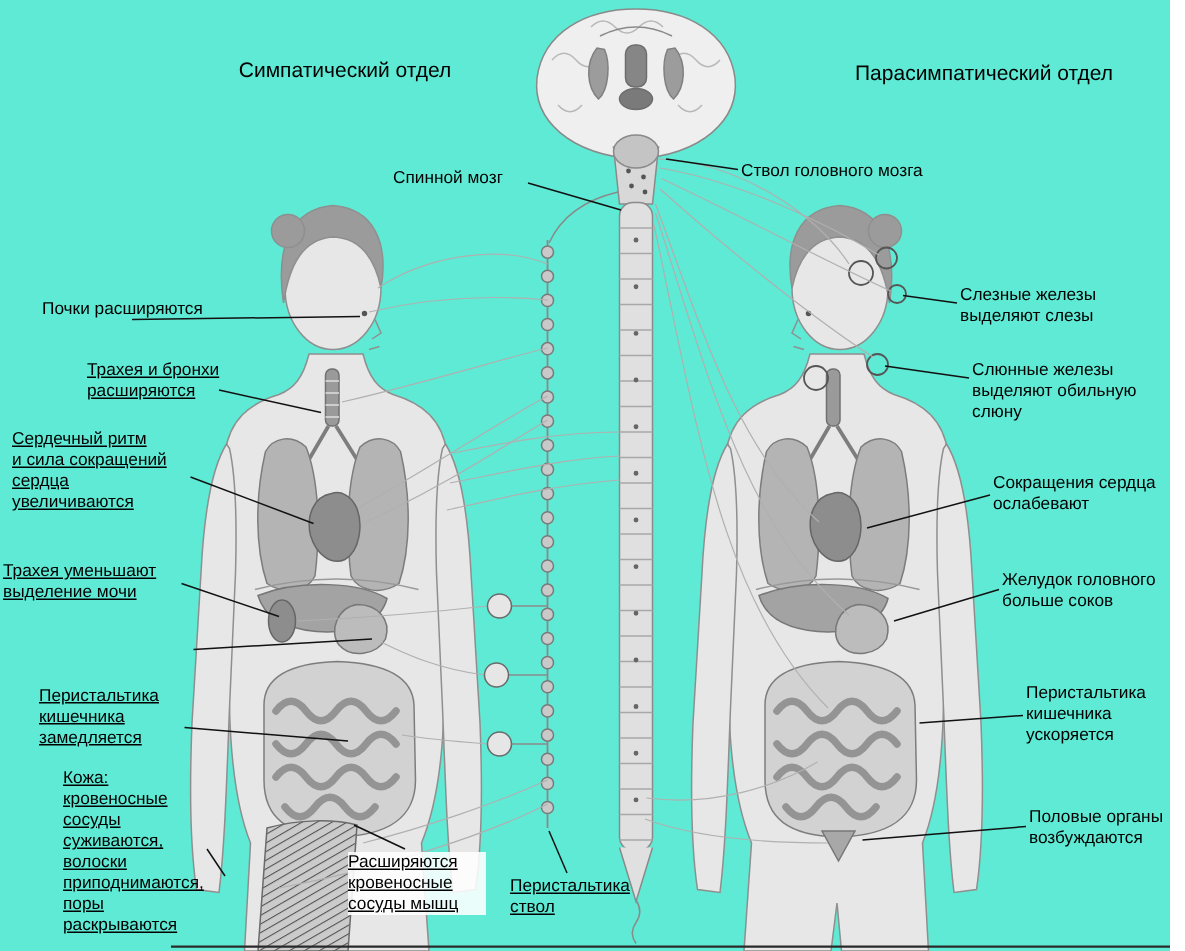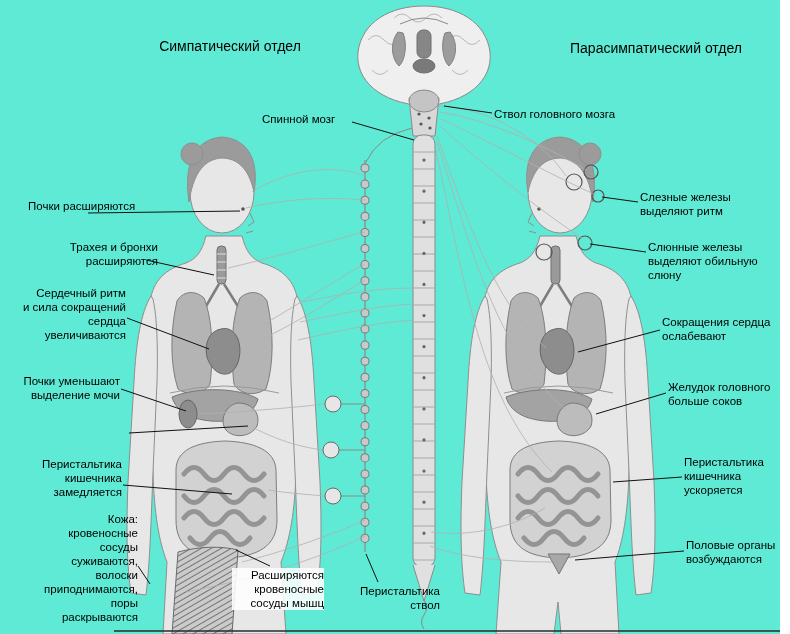--- a/index.html
+++ b/index.html
@@ -1,21 +1,21 @@
 <!DOCTYPE html>
 <html><head>
 <meta charset="utf-8">
 <style>
   * { margin:0; padding:0; box-sizing:border-box; }
   html,body { background:#ffffff; }
   body { font-family:"Liberation Sans", sans-serif; color:#000; }
   .canvas { position:relative; width:780px; height:634px; background:#5eead4; overflow:hidden; }
   .art { position:absolute; left:0; top:0; width:790px; height:634px; }
   .lbl { position:absolute; font-size:11.5px; line-height:1.22; color:#000; white-space:pre-line; }
-  .c { text-align:right; }
+  .c { text-align:left;text-decoration:underline; }
   .title { position:absolute; font-size:14px; color:#000; text-align:center; white-space:pre-line; }
   .bg { background:rgba(255,255,255,0.88); }
 </style>
 </head>
 <body>
 
 <div class="canvas">
 
   <svg class="art" viewBox="0 0 790 634">
     <defs>
@@ -184,39 +184,39 @@
   <div class="lbl c" style="left:340px;top:584px;width:100px">Перистальтика
 ствол</div>
 
   <div class="lbl" style="left:28px;top:199px;width:140px">Почки расширяются</div>
   <div class="lbl c" style="left:58px;top:240px;width:100px">Трахея и бронхи
 расширяются</div>
   <div class="lbl c" style="left:8px;top:286px;width:118px">Сердечный ритм
 и сила сокращений
 сердца
 увеличиваются</div>
-  <div class="lbl c" style="left:2px;top:374px;width:118px">Почки уменьшают
+  <div class="lbl c" style="left:2px;top:374px;width:118px">Трахея уменьшают
 выделение мочи</div>
   <div class="lbl c" style="left:26px;top:457px;width:96px">Перистальтика
 кишечника
 замедляется</div>
   <div class="lbl c" style="left:42px;top:512px;width:96px">Кожа:
 кровеносные
 сосуды
 суживаются,
 волоски
 приподнимаются,
 поры
 раскрываются</div>
   <div class="lbl c bg" style="left:232px;top:568px;width:92px">Расширяются
 кровеносные
 сосуды мышц</div>
 
   <div class="lbl" style="left:640px;top:190px;width:120px">Слезные железы
-выделяют ритм</div>
+выделяют слезы</div>
   <div class="lbl" style="left:662px;top:315px;width:116px">Сокращения сердца
 ослабевают</div>
   <div class="lbl" style="left:648px;top:240px;width:116px">Слюнные железы
 выделяют обильную
 слюну</div>
   <div class="lbl" style="left:668px;top:380px;width:112px">Желудок головного
 больше соков</div>
   <div class="lbl" style="left:684px;top:455px;width:96px">Перистальтика
 кишечника
 ускоряется</div>

